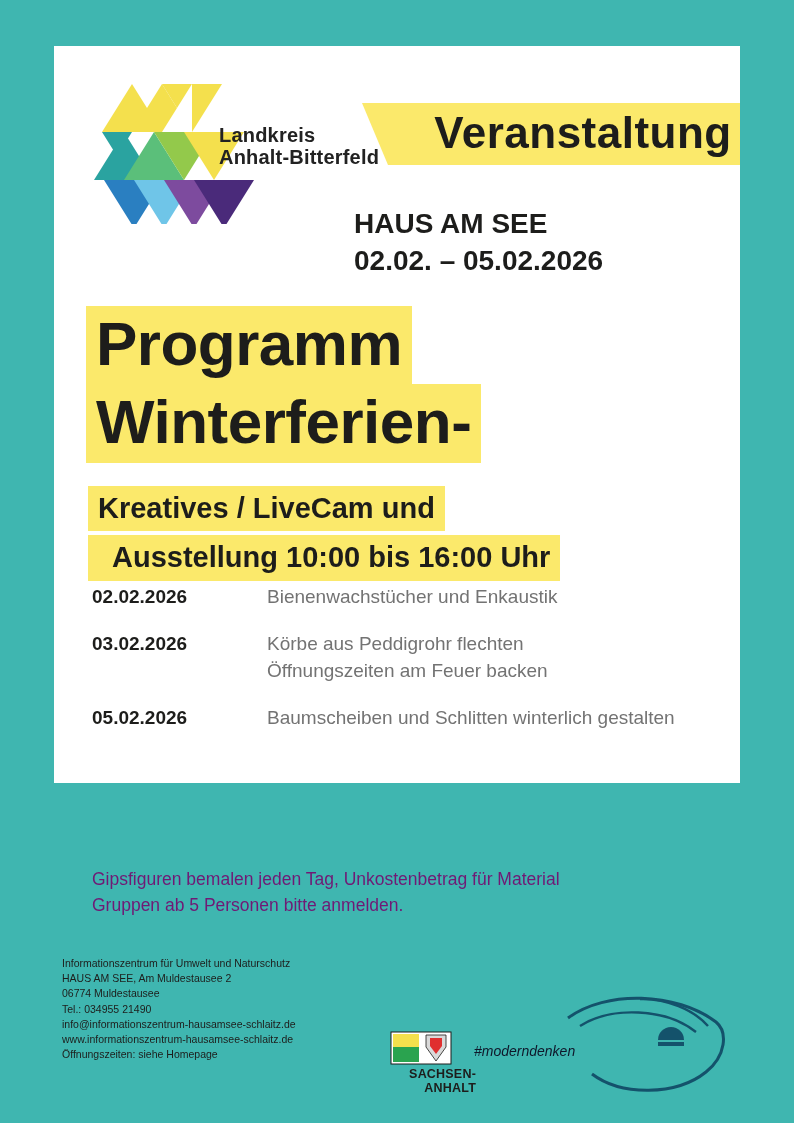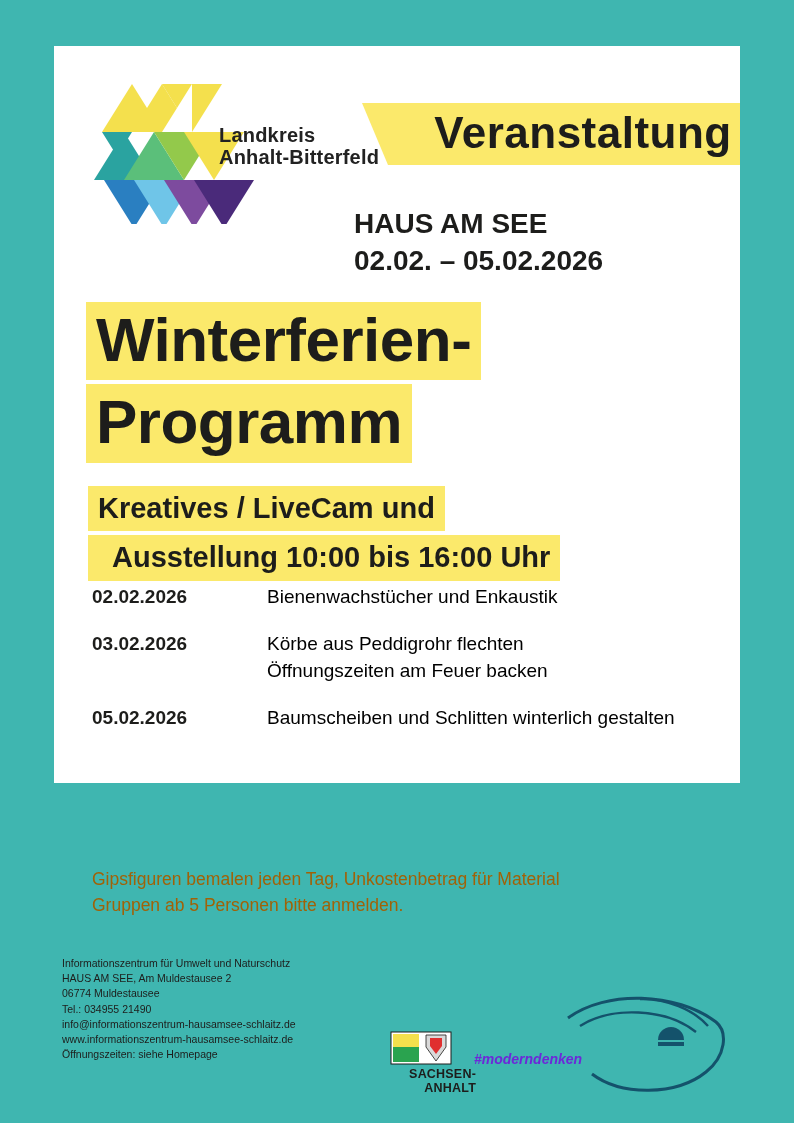--- a/index.html
+++ b/index.html
@@ -138,32 +138,32 @@
   .sched-date {
     width: 175px;
     flex: 0 0 175px;
     font-size: 19px;
     font-weight: bold;
     color: #1d1d1b;
     line-height: 1.45;
   }
   .sched-desc {
     font-size: 19px;
-    color: #000000;
+    color: #737373;
     line-height: 1.45;
   }
 
   
   .notes {
     position: absolute;
     left: 38px;
     top: 820px;
     width: 620px;
     font-size: 17.5px;
-    color: #a16207;
+    color: #701a75;
     line-height: 1.5;
   }
 
   
   .footer {
     position: absolute;
     left: 0;
     top: 905px;
     width: 686px;
     height: 135px;
@@ -192,25 +192,25 @@
   }
   .sa-label {
     font-size: 12.5px;
     font-weight: bold;
     color: #1d1d1b;
     letter-spacing: .2px;
   }
   .moderndenken {
     position: absolute;
     left: 420px;
-    top: 100px;
+    top: 92px;
     font-size: 14px;
-    font-weight: bold;
+    font-weight: normal;
     font-style: italic;
-    color: #6d28d9;
+    color: #0f172a;
   }
   .haus-am-see-logo {
     position: absolute;
     left: 512px;
     top: 45px;
     width: 165px;
     height: 105px;
   }
 </style>
 </head>
@@ -246,22 +246,22 @@
     <div class="veranstaltung-band"></div>
     <div class="veranstaltung-text">Veranstaltung</div>
 
     <div class="subtitle">
       <div>HAUS AM SEE</div>
       <div>02.02. – 05.02.2026</div>
     </div>
   </div>
 
   <div class="title-wrap">
+    <span class="title-line second">Programm</span>
     <span class="title-line">Winterferien-</span>
-    <span class="title-line second">Programm</span>
   </div>
 
   <div class="banner-wrap">
     <span class="banner-line">Kreatives / LiveCam und</span>
     <span class="banner-line second">Ausstellung 10:00 bis 16:00 Uhr</span>
   </div>
 
   <div class="schedule">
     <div class="sched-row">
       <div class="sched-date">02.02.2026</div>

